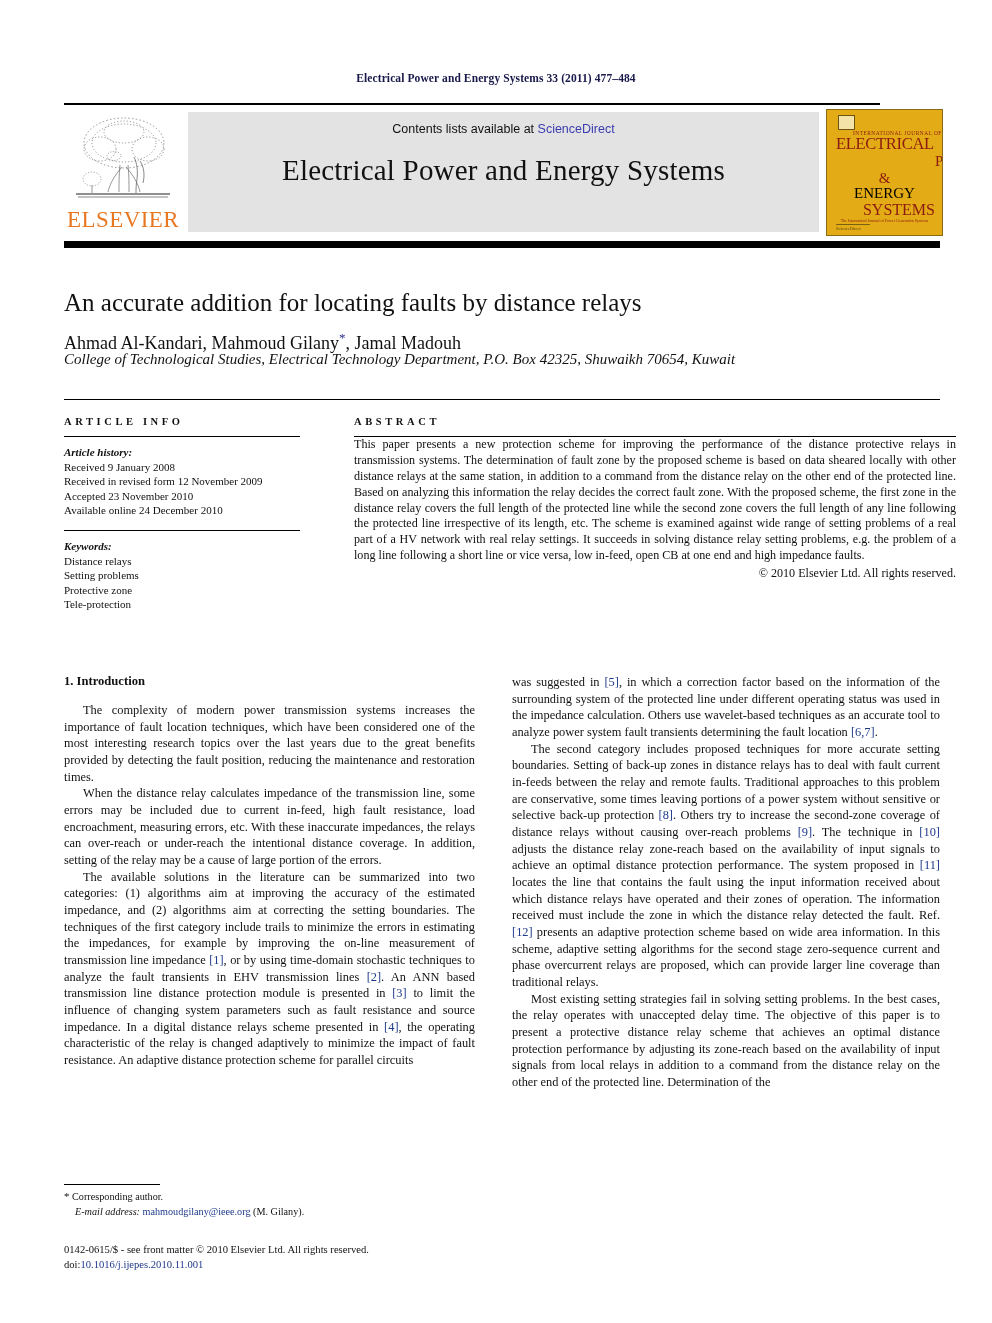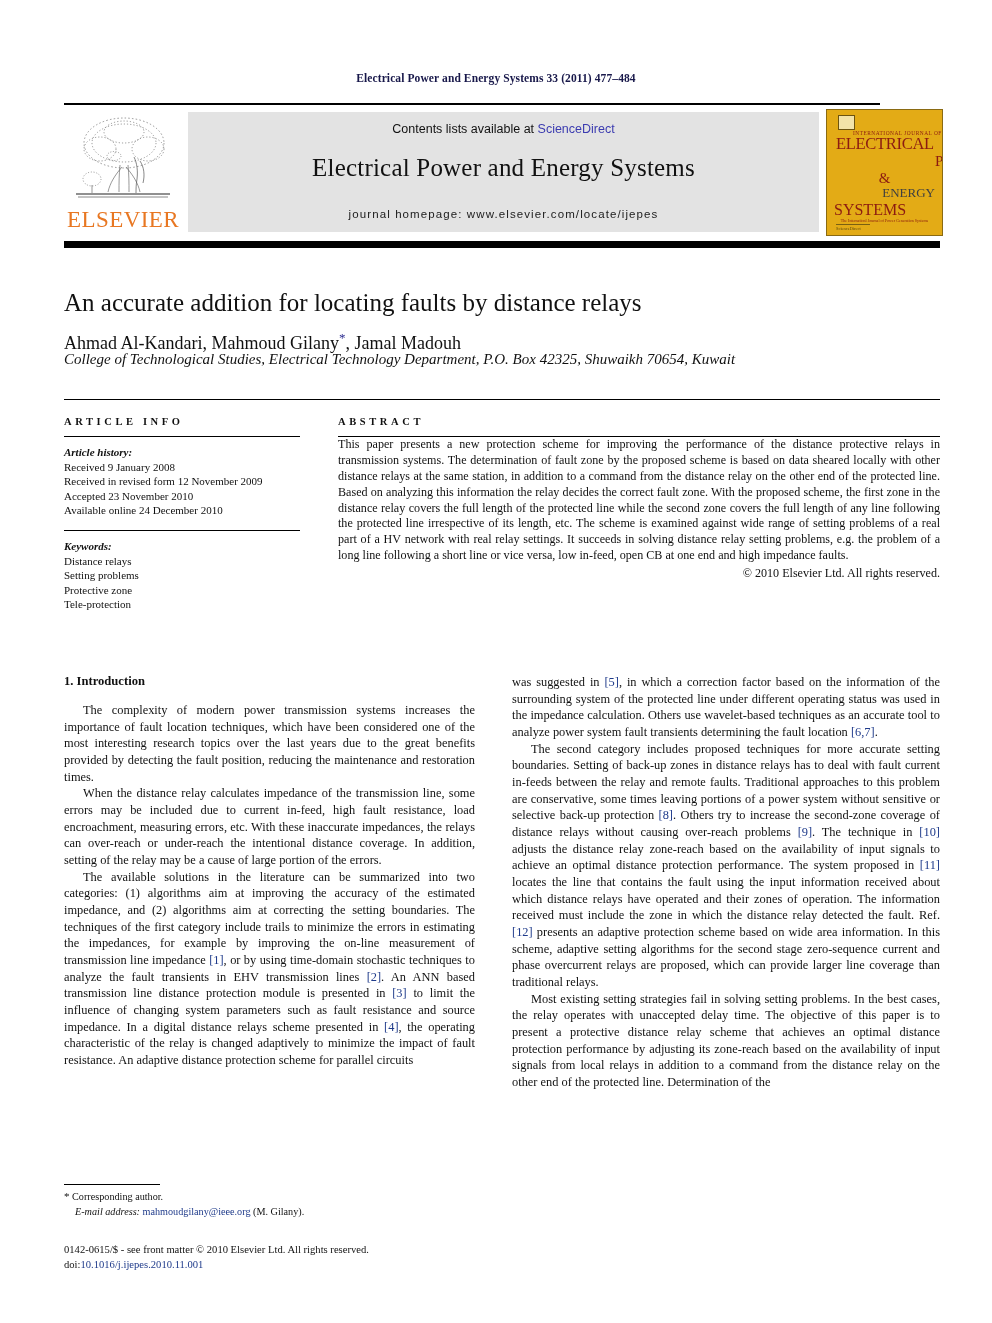--- a/index.html
+++ b/index.html
@@ -86,21 +86,21 @@
   }
   .contents-line .sd {
     color: #3b3bb0;
   }
   .journal-title {
     position: absolute;
     left: 0; top: 42px;
     width: 631px;
     text-align: center;
     font-family: "Liberation Serif", serif;
-    font-size: 25px;
+    font-size: 29px;
     color: #111;
     letter-spacing: 0.2px;
   }
   .homepage-line {
     position: absolute;
     left: 0; top: 96px;
     width: 631px;
     text-align: center;
     font-family: "Liberation Sans", sans-serif;
     font-size: 11.5px;
@@ -164,31 +164,31 @@
     text-align: center;
     font-family: "Liberation Serif", serif;
     font-size: 15px;
     color: #8c1b11;
     line-height: 1;
   }
   .cover-l4 {
     position: absolute;
     left: 0; top: 72px;
     width: 100%;
-    text-align: right;
-    font-family: "Liberation Serif", serif;
-    font-size: 13px;
-    color: #404040;
+    text-align: center;
+    font-family: "Liberation Serif", serif;
+    font-size: 15px;
+    color: #000000;
     line-height: 1;
   }
   .cover-l5 {
     position: absolute;
     left: 0; top: 88px;
     width: 100%;
-    text-align: left;
+    text-align: right;
     font-family: "Liberation Serif", serif;
     font-size: 16px;
     color: #8c1b11;
     line-height: 1;
   }
   .cover-sub {
     position: absolute;
     left: 0; top: 104px;
     width: 100%;
     text-align: center;
@@ -257,21 +257,21 @@
     width: 876px; height: 1px;
     background: #000;
   }
   .col-info {
     position: absolute;
     left: 64px; top: 416px;
     width: 236px;
   }
   .col-abs {
     position: absolute;
-    left: 338px; top: 416px;
+    left: 354px; top: 416px;
     width: 602px;
   }
   .sec-label {
     font-family: "Liberation Serif", serif;
     font-weight: bold;
     font-size: 10.5px;
     letter-spacing: 3.6px;
     color: #111;
   }
   .sec-rule {
@@ -417,21 +417,20 @@
         </svg>
       </div>
       <div class="elsevier-word">ELSEVIER</div>
     </div>
 
     <div class="gray-band">
       <div class="contents-line">
         <span>Contents lists available at </span><span class="sd">ScienceDirect</span>
       </div>
       <div class="journal-title">Electrical Power and Energy Systems</div>
-      <div class="homepage-line">journal homepage: www.elsevier.com/locate/ijepes</div>
     </div>
 
     <div class="cover">
       <div class="cover-inner">
         <div class="cover-chip"></div>
         <div class="cover-ij">INTERNATIONAL JOURNAL OF</div>
         <div class="cover-l1">ELECTRICAL</div>
         <div class="cover-l2">POWER</div>
         <div class="cover-l3">&amp;</div>
         <div class="cover-l4">ENERGY</div>

